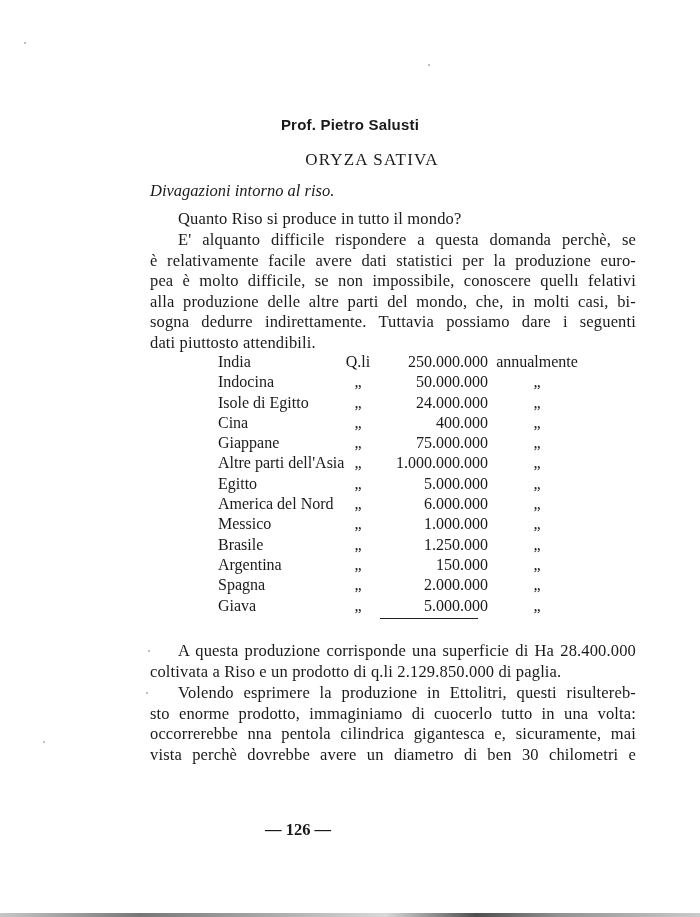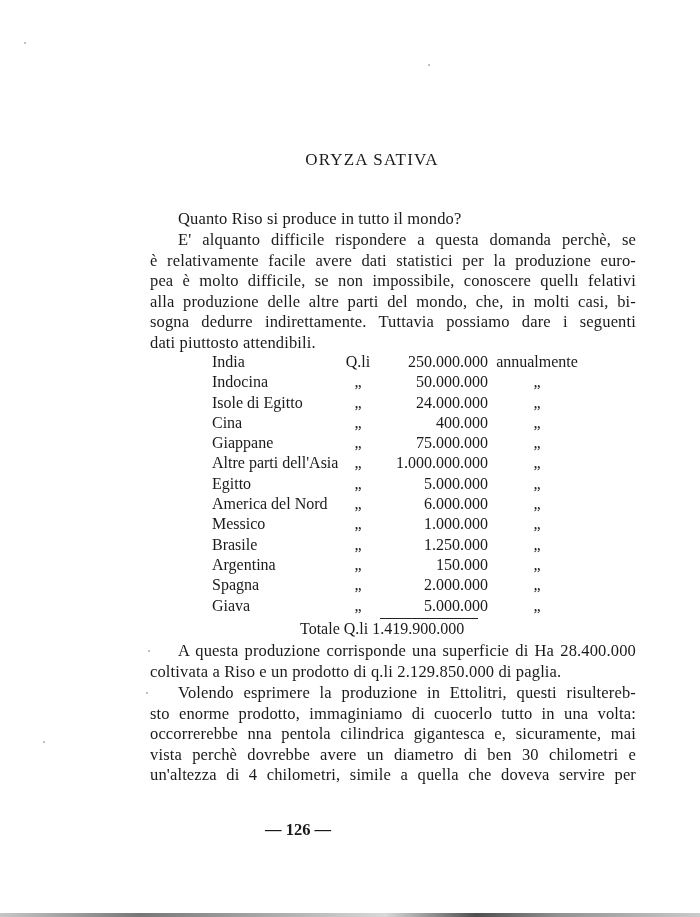--- a/index.html
+++ b/index.html
@@ -28,21 +28,21 @@
     }
     .para .line { display: block; text-align: justify; text-align-last: justify; white-space: nowrap; }
     .para .line.last { text-align-last: left; }
     .indent { text-indent: 28px; }
     .table {
       position: absolute; left: 212px; top: 353px;
       font-family: "Liberation Serif", serif; font-size: 16px;
     }
     .trow { position: relative; height: 20.3px; }
     .tcell { position: absolute; top: 0; white-space: nowrap; }
-    .c-name { left: 0; }
+    .c-name { left: 6px; }
     .c-unit { left: 128px; width: 36px; text-align: center; }
     .c-val { left: 164px; width: 112px; text-align: right; }
     .c-freq { left: 270px; width: 110px; text-align: center; }
     .rule { position: absolute; left: 380px; width: 98px; top: 618px; height: 1px; background: #222; }
     .total { position: absolute; top: 620px; left: 300px; font-family: "Liberation Serif", serif; font-size: 16px; white-space: nowrap; }
     .total span { display: inline-block; }
     .pagenum {
       position: absolute; left: 0; width: 596px; top: 820px; text-align: center;
       font-family: "Liberation Serif", serif; font-weight: bold; font-size: 16.5px;
     }
@@ -51,21 +51,23 @@
       background: linear-gradient(90deg, #b8b8b8 0%, #555 20%, #9a9a9a 40%, #cfcfcf 55%, #222 68%, #777 80%, #bdbdbd 100%);
       opacity: 0.8;
     }
     .speck { position: absolute; width: 2px; height: 2px; background: #aaa; border-radius: 1px; }
   </style>
 </head>
 <body>
 
 <div class="page">
 
+  <div class="author">Prof. Pietro Salusti</div>
   <div class="title">ORYZA SATIVA</div>
+  <div class="subtitle">Divagazioni intorno al riso.</div>
 
   <div class="para" style="top:209px;">
     <span class="line last indent">Quanto Riso si produce in tutto il mondo?</span>
   </div>
 
   <div class="para" style="top:230px;">
     <span class="line indent">E' alquanto difficile rispondere a questa  domanda  perchè, se</span>
     <span class="line">è relativamente facile avere dati statistici per la  produzione euro-</span>
     <span class="line">pea è molto difficile, se non impossibile, conoscere  quellı  felativi</span>
     <span class="line">alla produzione delle altre parti del mondo, che, in molti casi, bi-</span>
@@ -148,37 +150,31 @@
     </div>
     <div class="trow">
       <span class="tcell c-name">Giava</span>
       <span class="tcell c-unit">„</span>
       <span class="tcell c-val">5.000.000</span>
       <span class="tcell c-freq">„</span>
     </div>
   </div>
 
   <div class="rule"></div>
-  <div class="total">
-    <span>Totale</span>
-    <span>Q.li</span>
-    <span>1.419.900.000</span>
-  </div>
 
   <div class="para" style="top:641px;">
     <span class="line indent">A questa produzione corrisponde una superficie di Ha 28.400.000</span>
     <span class="line last">coltivata a Riso e un prodotto di q.li 2.129.850.000 di paglia.</span>
   </div>
 
   <div class="para" style="top:683px;">
     <span class="line indent">Volendo esprimere la produzione in Ettolitri, questi risultereb-</span>
     <span class="line">sto enorme prodotto, immaginiamo di cuocerlo tutto in una volta:</span>
     <span class="line">occorrerebbe nna pentola cilindrica gigantesca e, sicuramente, mai</span>
     <span class="line">vista perchè dovrebbe avere un diametro di ben  30  chilometri e</span>
-    <span class="line">un'altezza di 4 chilometri, simile a quella che doveva  servire per</span>
   </div>
 
   <div class="pagenum">— 126 —</div>
 
   <div class="speck" style="left:24px;top:42px;"></div>
   <div class="speck" style="left:428px;top:64px;"></div>
   <div class="speck" style="left:148px;top:650px;"></div>
   <div class="speck" style="left:146px;top:692px;"></div>
   <div class="speck" style="left:43px;top:741px;"></div>
   <div class="scanedge"></div>

